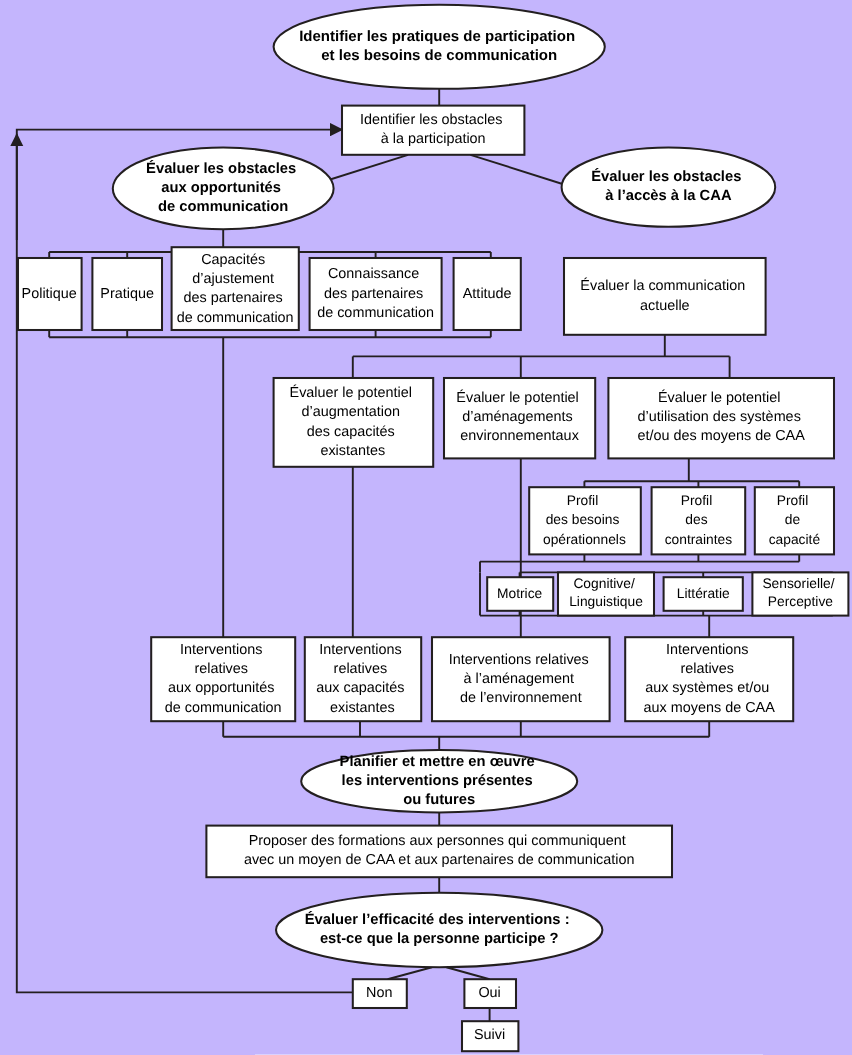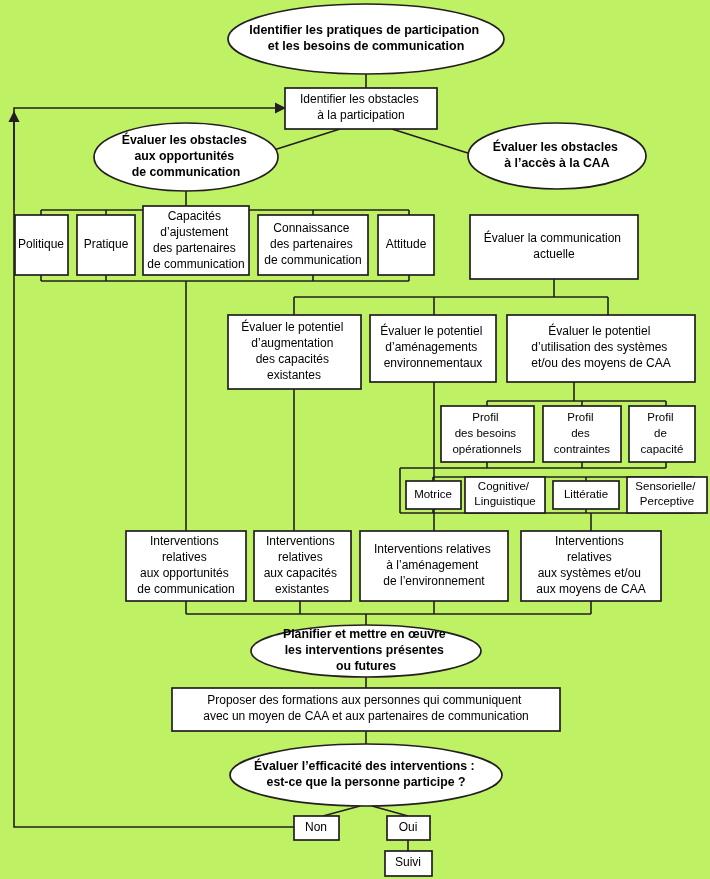--- a/index.html
+++ b/index.html
@@ -1,17 +1,17 @@
 <!DOCTYPE html>
 <html><head>
 <meta charset="utf-8">
 <style>
   html,body{margin:0;padding:0;background:#ffffff;}
   body{font-family:"Liberation Sans", sans-serif;}
-  #stage{position:relative;width:710px;height:879px;background:#bef264;overflow:hidden;}
+  #stage{position:relative;width:710px;height:879px;background:#c4b5fd;overflow:hidden;}
   svg#flow{position:absolute;left:0;top:0;width:710px;height:879px;}
   .edge{stroke:#231f20;stroke-width:1.6;fill:none;}
   .nodeshape{stroke:#231f20;stroke-width:1.7;fill:#ffffff;}
   .lbl{fill:#000000;font-family:"Liberation Sans", sans-serif;text-anchor:middle;dominant-baseline:middle;}
   .lbl.term{font-weight:bold;}
   .lbl tspan{text-anchor:middle;}
 </style>
 </head>
 <body>
 

